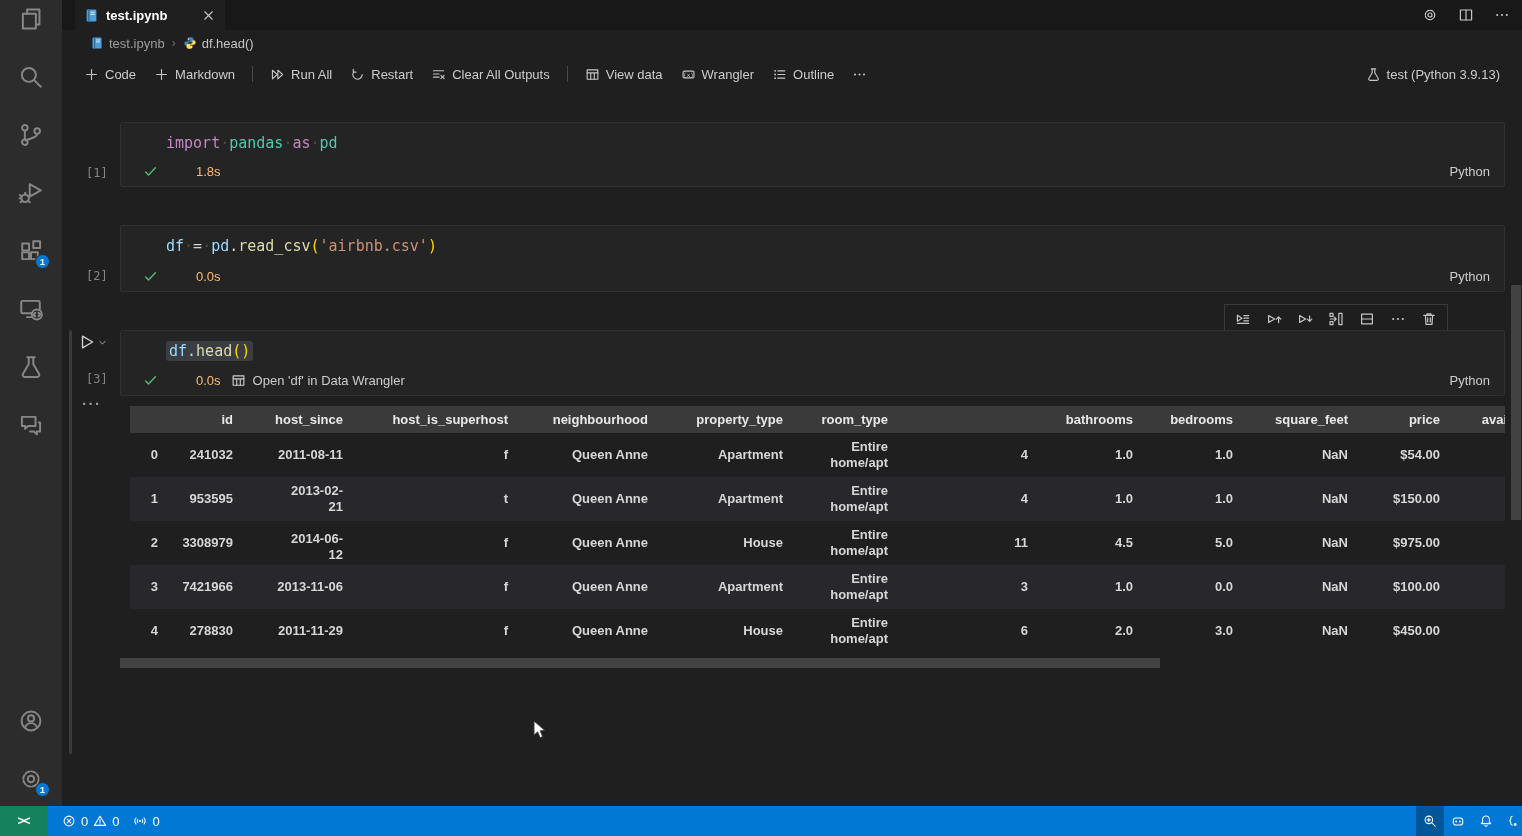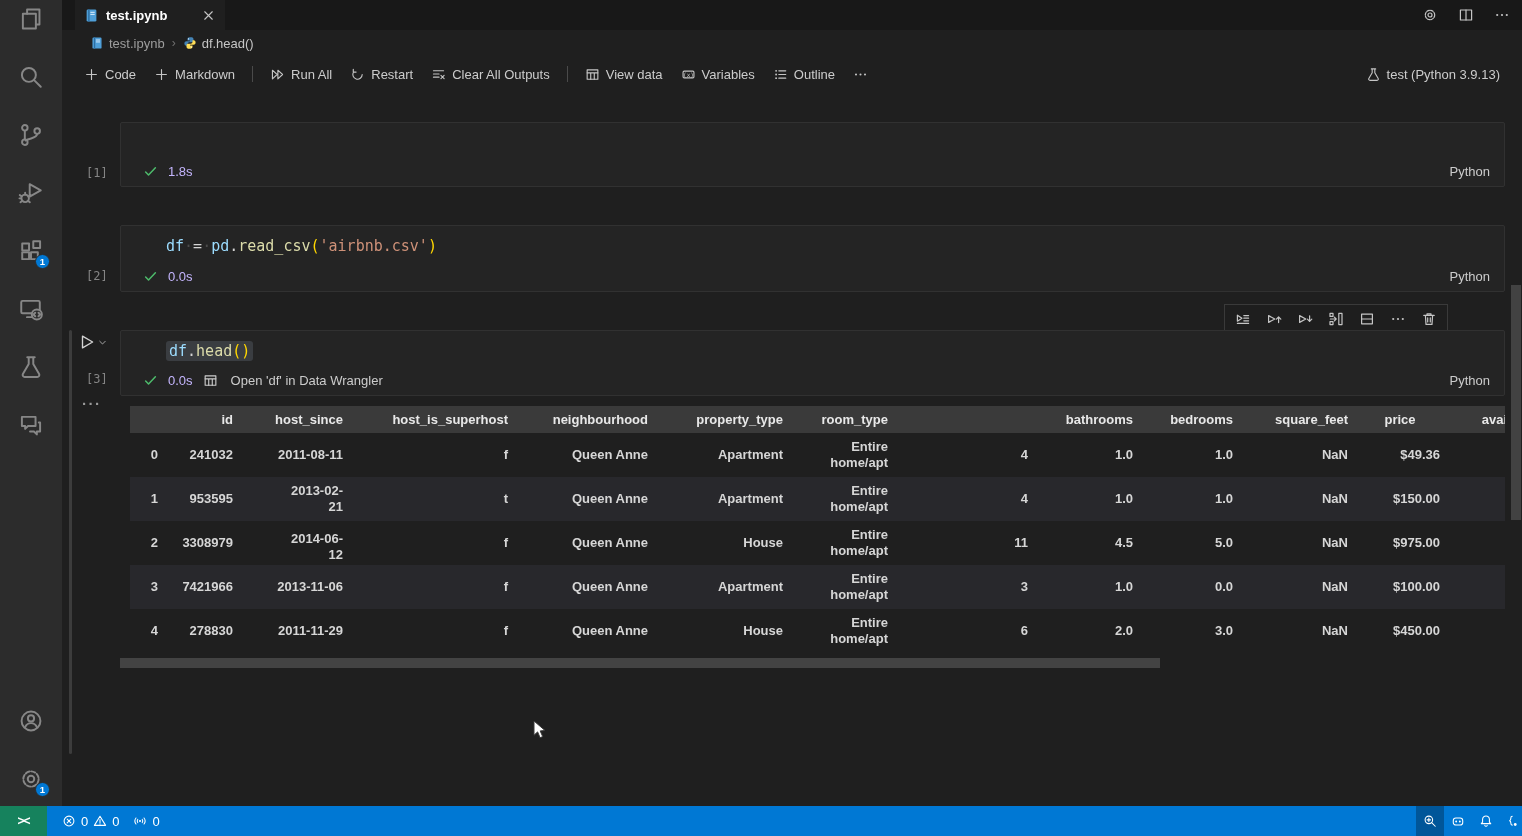--- a/index.html
+++ b/index.html
@@ -48,23 +48,23 @@
   
   .cell{position:absolute;left:58px;width:1385px;background:#242424;border:1px solid #313131;border-radius:2px;box-sizing:border-box;}
   .cell1{top:30px;height:65px;}
   .cell2{top:133px;height:67px;}
   .cell3{top:238px;height:66px;}
   .codeline{padding:11px 0 0 45px;font-family:"DejaVu Sans Mono","Liberation Mono",monospace;font-size:15px;line-height:18px;white-space:pre;}
   .hl{background:#3a3d41;border-radius:3px;padding:1px 3px;}
   .cellstatus{position:absolute;left:0;right:0;bottom:3px;height:24px;display:flex;align-items:center;
               font-size:13px;color:#cccccc;padding:0 14px;gap:10px;}
   .check{width:15px;height:15px;color:var(--check-green,#4dbb6b);margin-left:8px;}
-  .duration{color:#c4b5fd;}
+  .duration{color:#fdba74;margin-left:28px;}
   .lang{margin-left:auto;color:#cccccc;cursor:pointer;}
-  .wrangleract{display:flex;align-items:flex-start;gap:13px;cursor:pointer;}
+  .wrangleract{display:flex;align-items:flex-start;gap:7px;cursor:pointer;}
   .wrangleract .ic{width:15px;height:15px;}
   .execlabel{position:absolute;font-family:"DejaVu Sans Mono","Liberation Mono",monospace;font-size:12px;color:#858585;}
   .exec1{left:24px;top:74px;} .exec2{left:24px;top:177px;} .exec3{left:24px;top:280px;}
 
   .runbtn{position:absolute;left:16px;top:241px;display:flex;align-items:center;gap:1px;color:#d4d4d4;cursor:pointer;}
   .runbtn .play{width:18px;height:18px;}
   .runbtn .chev{width:11px;height:11px;color:#bdbdbd;}
 
   .celltoolbar{position:absolute;left:1162px;top:212px;height:30px;background:#1e1e1e;border:1px solid #3a3a3a;
                display:flex;align-items:center;padding:0 10px;gap:15px;color:#c5c5c5;box-sizing:border-box;}
@@ -297,21 +297,21 @@
         </span>
       <span>View data</span>
     </span>
     <span class="tbtn">
       <span class="ic">
           <svg viewBox="0 0 16 16">
             <rect x="2.2" y="4.4" width="11.6" height="7.2" rx="1.2"></rect>
             <text x="8" y="10.3" text-anchor="middle" style="fill:currentColor;stroke:none;font-size:6.5px;font-family:monospace">(x)</text>
           </svg>
         </span>
-      <span>Variables</span>
+      <span>Wrangler</span>
     </span>
     <span class="tbtn">
       <span class="ic">
           <svg viewBox="0 0 16 16">
             <path d="M6.2 4.1h7.4M6.2 8h7.4M6.2 11.9h7.4"></path>
             <circle class="f" cx="3.3" cy="4.1" r="1"></circle>
             <circle class="f" cx="3.3" cy="8" r="1"></circle>
             <circle class="f" cx="3.3" cy="11.9" r="1"></circle>
           </svg>
         </span>
@@ -333,20 +333,21 @@
           </svg>
         </span>
       <span>test (Python 3.9.13)</span>
     </span>
   </div>
 
   <div class="content">
 
     <span class="execlabel exec1">[1]</span>
     <div class="cell cell1">
+      <div class="codeline"><span><span style="color: rgb(197, 134, 192);">import</span><span style="color: rgb(75, 75, 75);">·</span><span style="color: rgb(78, 201, 176);">pandas</span><span style="color: rgb(75, 75, 75);">·</span><span style="color: rgb(197, 134, 192);">as</span><span style="color: rgb(75, 75, 75);">·</span><span style="color: rgb(78, 201, 176);">pd</span></span></div>
       <div class="cellstatus">
         <span class="check ic">
             <svg viewBox="0 0 16 16">
               <path d="M2.8 8.6l3.1 3.1 7.3-7.6" style="stroke-width:1.6"></path>
             </svg>
           </span>
         <span class="duration">1.8s</span>
         <span class="lang">Python</span>
       </div>
     </div>
@@ -475,21 +476,21 @@
           </div>
           <div class="tcell" style="width: 105px;">
             <span>bathrooms</span>
           </div>
           <div class="tcell" style="width: 100px;">
             <span>bedrooms</span>
           </div>
           <div class="tcell" style="width: 115px;">
             <span>square_feet</span>
           </div>
-          <div class="tcell" style="width: 92px; justify-content: center;">
+          <div class="tcell" style="width: 92px;">
             <span>price</span>
           </div>
           <div class="tcell" style="width: 78px;">
             <span>availa</span>
           </div>
         </div>
         <div class="trow tbodyrow">
           <div class="tcell" style="width: 40px;">
             <span>0</span>
           </div>
@@ -518,21 +519,21 @@
           <div class="tcell" style="width: 105px;">
             <span>1.0</span>
           </div>
           <div class="tcell" style="width: 100px;">
             <span>1.0</span>
           </div>
           <div class="tcell" style="width: 115px;">
             <span>NaN</span>
           </div>
           <div class="tcell" style="width: 92px;">
-            <span>$49.36</span>
+            <span>$54.00</span>
           </div>
           <div class="tcell" style="width: 78px;">
             <span></span>
           </div>
         </div>
         <div class="trow tbodyrow alt">
           <div class="tcell" style="width: 40px;">
             <span>1</span>
           </div>
           <div class="tcell" style="width: 75px;">

